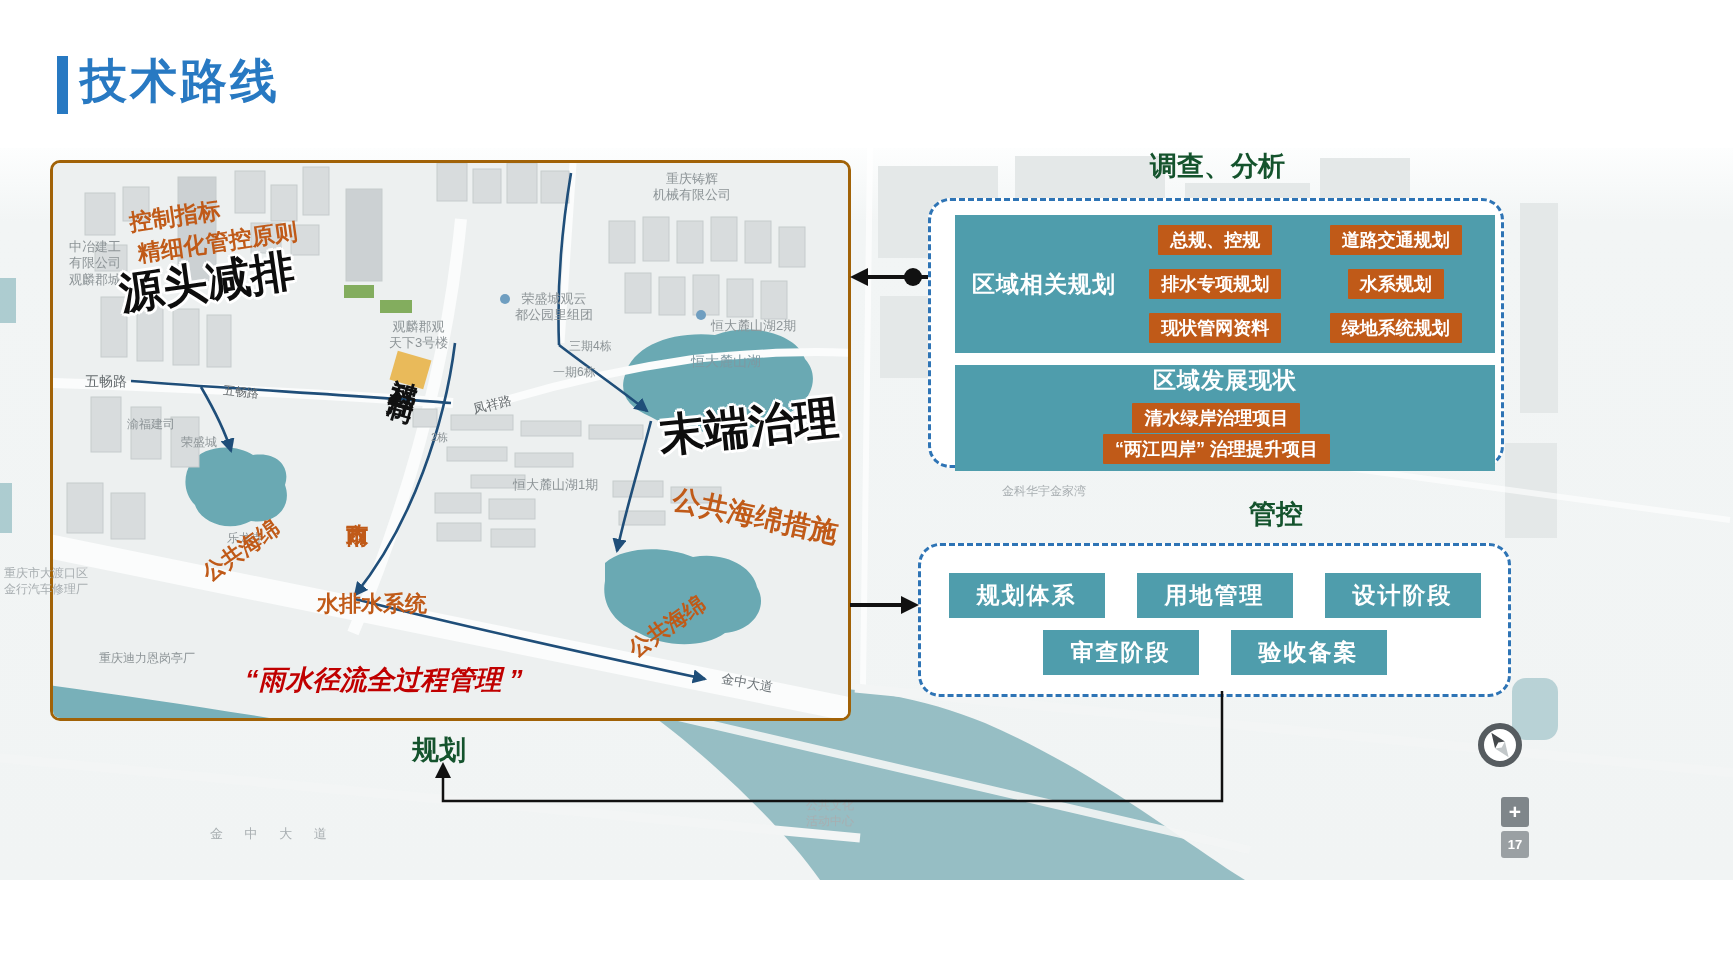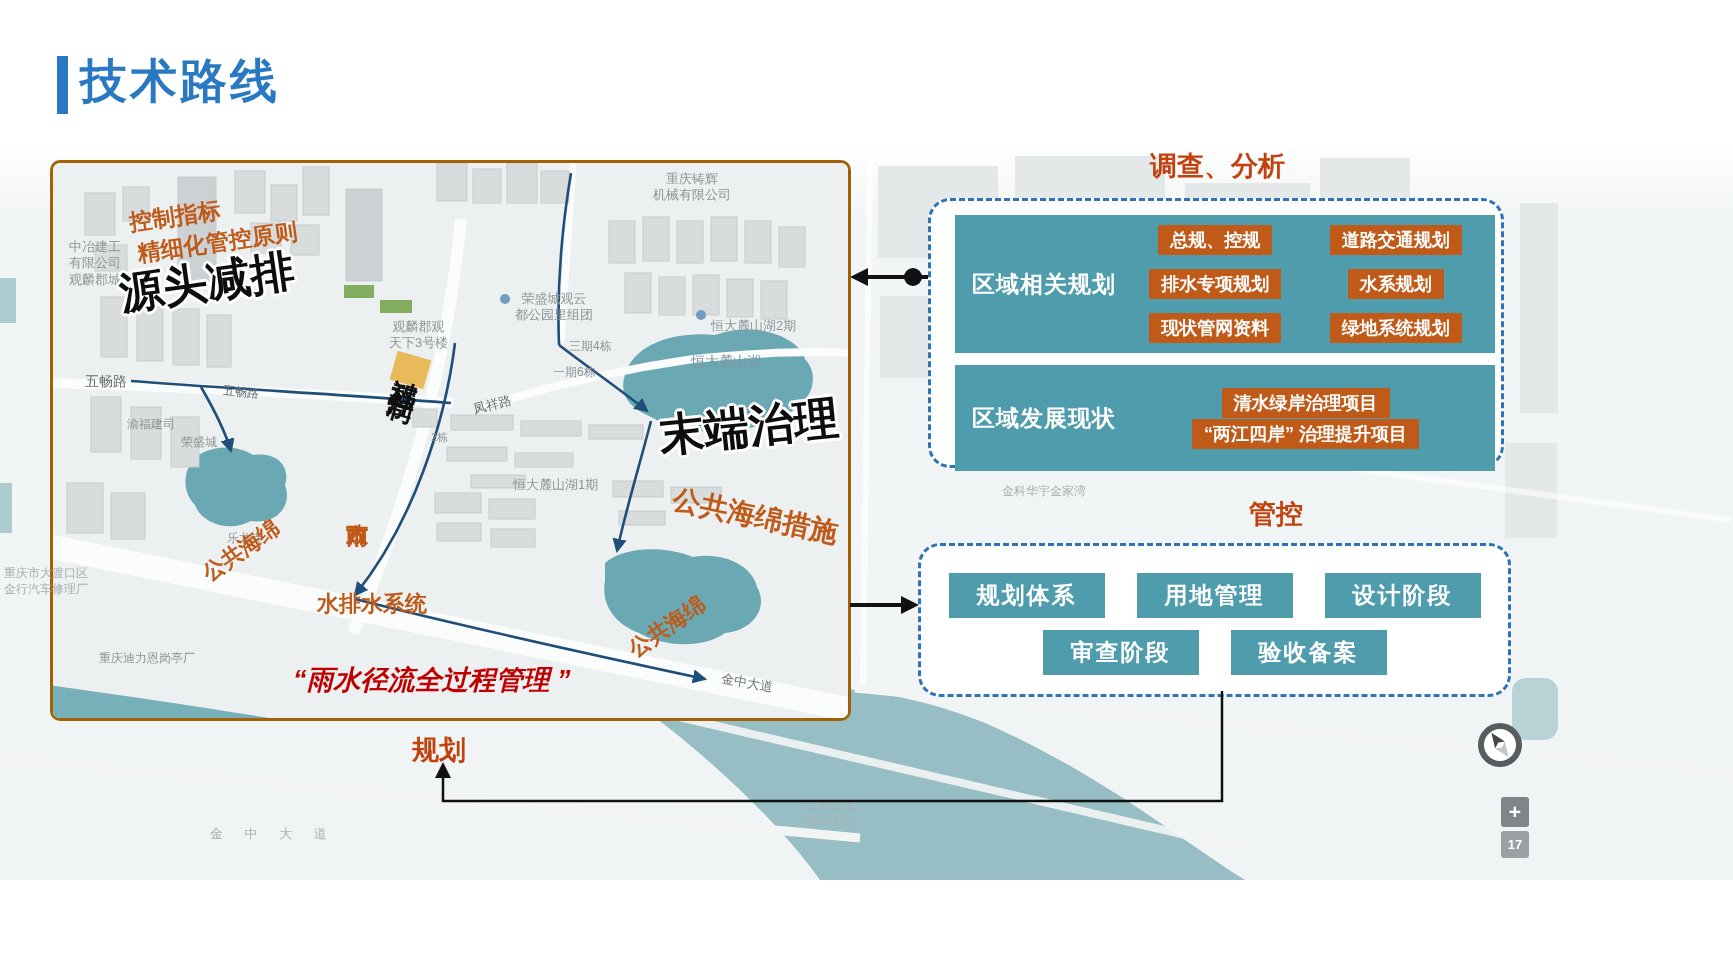--- a/index.html
+++ b/index.html
@@ -25,30 +25,30 @@
   .map-label{position:absolute;color:#8d9497;font-size:13px;line-height:1.25;
              white-space:pre-line;text-align:center;}
   .ann{position:absolute;line-height:1.15;white-space:nowrap;}
   .ann-orange{color:#C05A18;font-weight:700;}
   .ann-big{font-weight:900;color:#0d0d0d;
            text-shadow:-2px -2px 0 #fff,2px -2px 0 #fff,-2px 2px 0 #fff,2px 2px 0 #fff,
                        3px 0 0 #fff,-3px 0 0 #fff,0 3px 0 #fff,0 -3px 0 #fff;}
   .vertical{writing-mode:vertical-rl;}
 
   
-  .section-heading{position:absolute;font-size:27px;font-weight:900;color:#c2410c;z-index:4;}
+  .section-heading{position:absolute;font-size:27px;font-weight:900;color:#14532d;z-index:4;}
 
   
   .dashed-box{position:absolute;border:3px dashed #2E74B5;border-radius:22px;background:#fff;z-index:3;}
   .survey-box{left:928px;top:198px;width:570px;height:264px;}
   .control-box{left:918px;top:543px;width:587px;height:148px;}
 
   .group{position:absolute;left:24px;width:540px;background:#4F9DAC;display:flex;align-items:center;}
   .group1{top:14px;height:138px;}
-  .group2{top:164px;height:106px;}
+  .group2{top:164px;height:106px;flex-direction:column;}
   .group-label{width:178px;text-align:center;color:#fff;font-size:23px;font-weight:700;letter-spacing:1px;}
   .group-items{flex:1;display:grid;justify-items:center;align-content:center;padding-right:17px;}
   .group1 .group-items{grid-template-columns:auto auto;gap:14px 16px;}
   .group2 .group-items{grid-template-columns:auto;gap:1px;}
   .chip{background:#C05A18;color:#fff;font-size:18px;font-weight:700;
         padding:3px 12px;white-space:nowrap;border-radius:1px;}
 
   .ctl-row{display:flex;justify-content:center;gap:32px;}
   .ctl-row1{margin-top:27px;}
   .ctl-row2{margin-top:12px;}
@@ -233,21 +233,21 @@
     <span class="ann ann-orange" style="left:76px;top:40px;font-size:23px;transform:rotate(-8deg);">控制指标</span>
     <span class="ann ann-orange" style="left:84px;top:66px;font-size:23px;transform:rotate(-8deg);">精细化管控原则</span>
     <span class="ann ann-big" style="left:66px;top:94px;font-size:44px;transform:rotate(-8deg);">源头减排</span>
     <span class="ann vertical" style="left:340px;top:192px;font-size:27px;font-weight:900;color:#111;background:rgba(232,181,77,0.92);padding:5px 2px;letter-spacing:5px;transform:rotate(16deg);">过程控制</span>
     <span class="ann ann-orange vertical" style="left:292px;top:342px;font-size:22px;letter-spacing:2px;">市政雨</span>
     <span class="ann ann-orange" style="left:264px;top:428px;font-size:22px;">水排水系统</span>
     <span class="ann ann-orange" style="left:152px;top:400px;font-size:22px;transform:rotate(-35deg);transform-origin:left center;">公共海绵</span>
     <span class="ann ann-big" style="left:606px;top:238px;font-size:45px;transform:rotate(-6deg);">末端治理</span>
     <span class="ann ann-orange" style="left:620px;top:320px;font-size:28px;font-weight:800;transform:rotate(12deg);transform-origin:left center;">公共海绵措施</span>
     <span class="ann ann-orange" style="left:578px;top:476px;font-size:22px;transform:rotate(-35deg);transform-origin:left center;">公共海绵</span>
-    <span class="ann" style="left:192px;top:502px;font-size:27px;font-weight:800;font-style:italic;color:#C00000;margin-left:48px;">“雨水径流全过程管理 ”</span>
+    <span class="ann" style="left:192px;top:502px;font-size:27px;font-weight:800;font-style:italic;color:#C00000;">“雨水径流全过程管理 ”</span>
   </div>
 
   <div class="section-heading" style="left:1150px;top:148px;">调查、分析</div>
 
   <div class="dashed-box survey-box">
     <div class="group group1">
       <div class="group-label">区域相关规划</div>
       <div class="group-items">
         <span class="chip">总规、控规</span>
         <span class="chip">道路交通规划</span>

